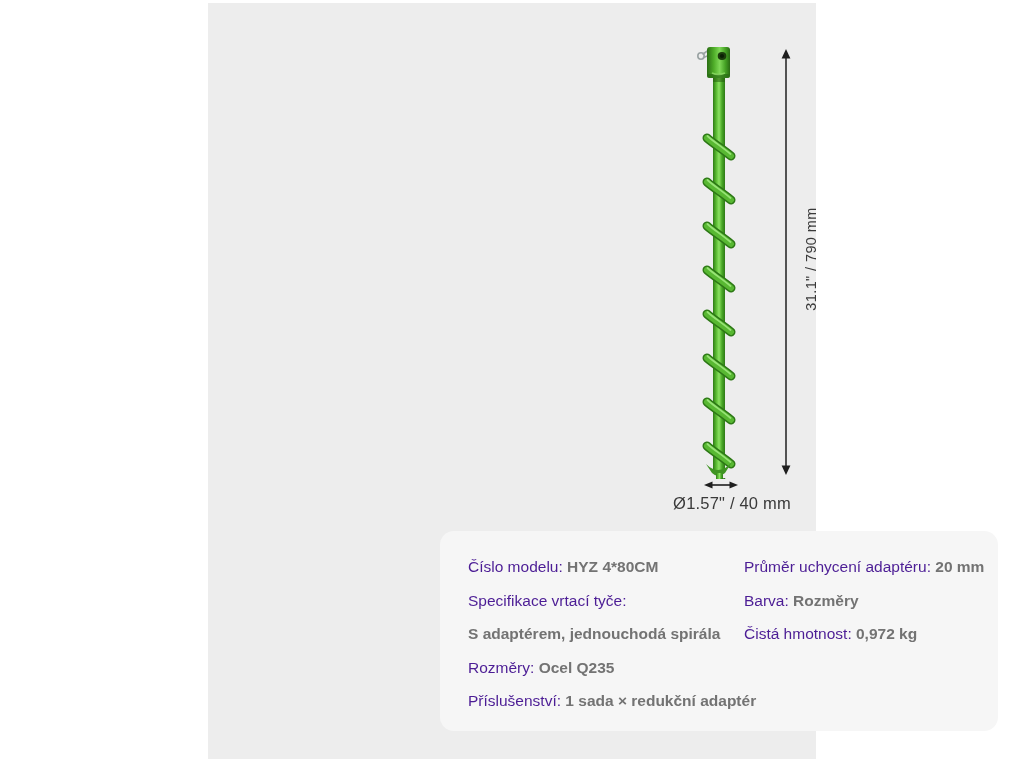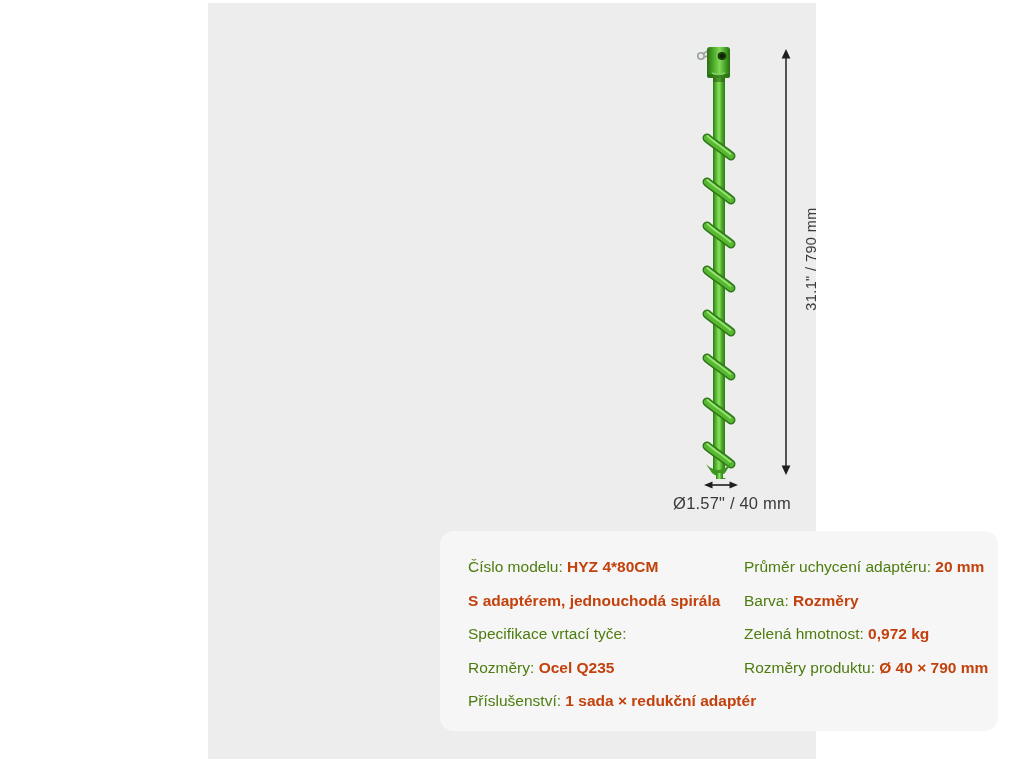--- a/index.html
+++ b/index.html
@@ -70,22 +70,22 @@
   }
   .spec-col.left  { left: 28px; }
   .spec-col.right { left: 304px; }
   .spec-row {
     height: 17px;
     line-height: 17px;
     margin-bottom: 16.5px;
     white-space: nowrap;
     font-size: 15.5px;
   }
-  .spec-label { color: #4d7c0f; font-weight: 400; }
-  .spec-value { color: #c2410c; font-weight: 700; text-align: center; }
+  .spec-label { color: #4c1d95; font-weight: 400; }
+  .spec-value { color: #737373; font-weight: 700; text-align: center; }
 </style>
 </head>
 <body>
 
 <div class="page">
   <div class="stage">
 
     <svg class="auger-svg" width="60" height="436" viewBox="0 0 60 436">
       <defs>
         <linearGradient id="shaftGrad" x1="0" y1="0" x2="1" y2="0">
@@ -181,43 +181,40 @@
     </svg>
     <div class="dim-h-label">Ø1.57" / 40 mm</div>
 
     <div class="spec-panel">
 
       <div class="spec-col left">
         <div class="spec-row">
           <span class="spec-label">Číslo modelu: </span><span class="spec-value">HYZ 4*80CM</span>
         </div>
         <div class="spec-row">
+          <span class="spec-label">Specifikace vrtací tyče:</span><span class="spec-value"></span>
+        </div>
+        <div class="spec-row">
           <span class="spec-label"></span><span class="spec-value">S adaptérem, jednouchodá spirála</span>
         </div>
         <div class="spec-row">
-          <span class="spec-label">Specifikace vrtací tyče:</span><span class="spec-value"></span>
-        </div>
-        <div class="spec-row">
           <span class="spec-label">Rozměry: </span><span class="spec-value">Ocel Q235</span>
         </div>
         <div class="spec-row">
           <span class="spec-label">Příslušenství: </span><span class="spec-value">1 sada × redukční adaptér</span>
         </div>
       </div>
 
       <div class="spec-col right">
         <div class="spec-row">
           <span class="spec-label">Průměr uchycení adaptéru: </span><span class="spec-value">20 mm</span>
         </div>
         <div class="spec-row">
           <span class="spec-label">Barva: </span><span class="spec-value">Rozměry</span>
         </div>
         <div class="spec-row">
-          <span class="spec-label">Zelená hmotnost: </span><span class="spec-value">0,972 kg</span>
-        </div>
-        <div class="spec-row">
-          <span class="spec-label">Rozměry produktu: </span><span class="spec-value">Ø 40 × 790 mm</span>
+          <span class="spec-label">Čistá hmotnost: </span><span class="spec-value">0,972 kg</span>
         </div>
       </div>
 
     </div>
   </div>
 </div>
 
 </body></html>

